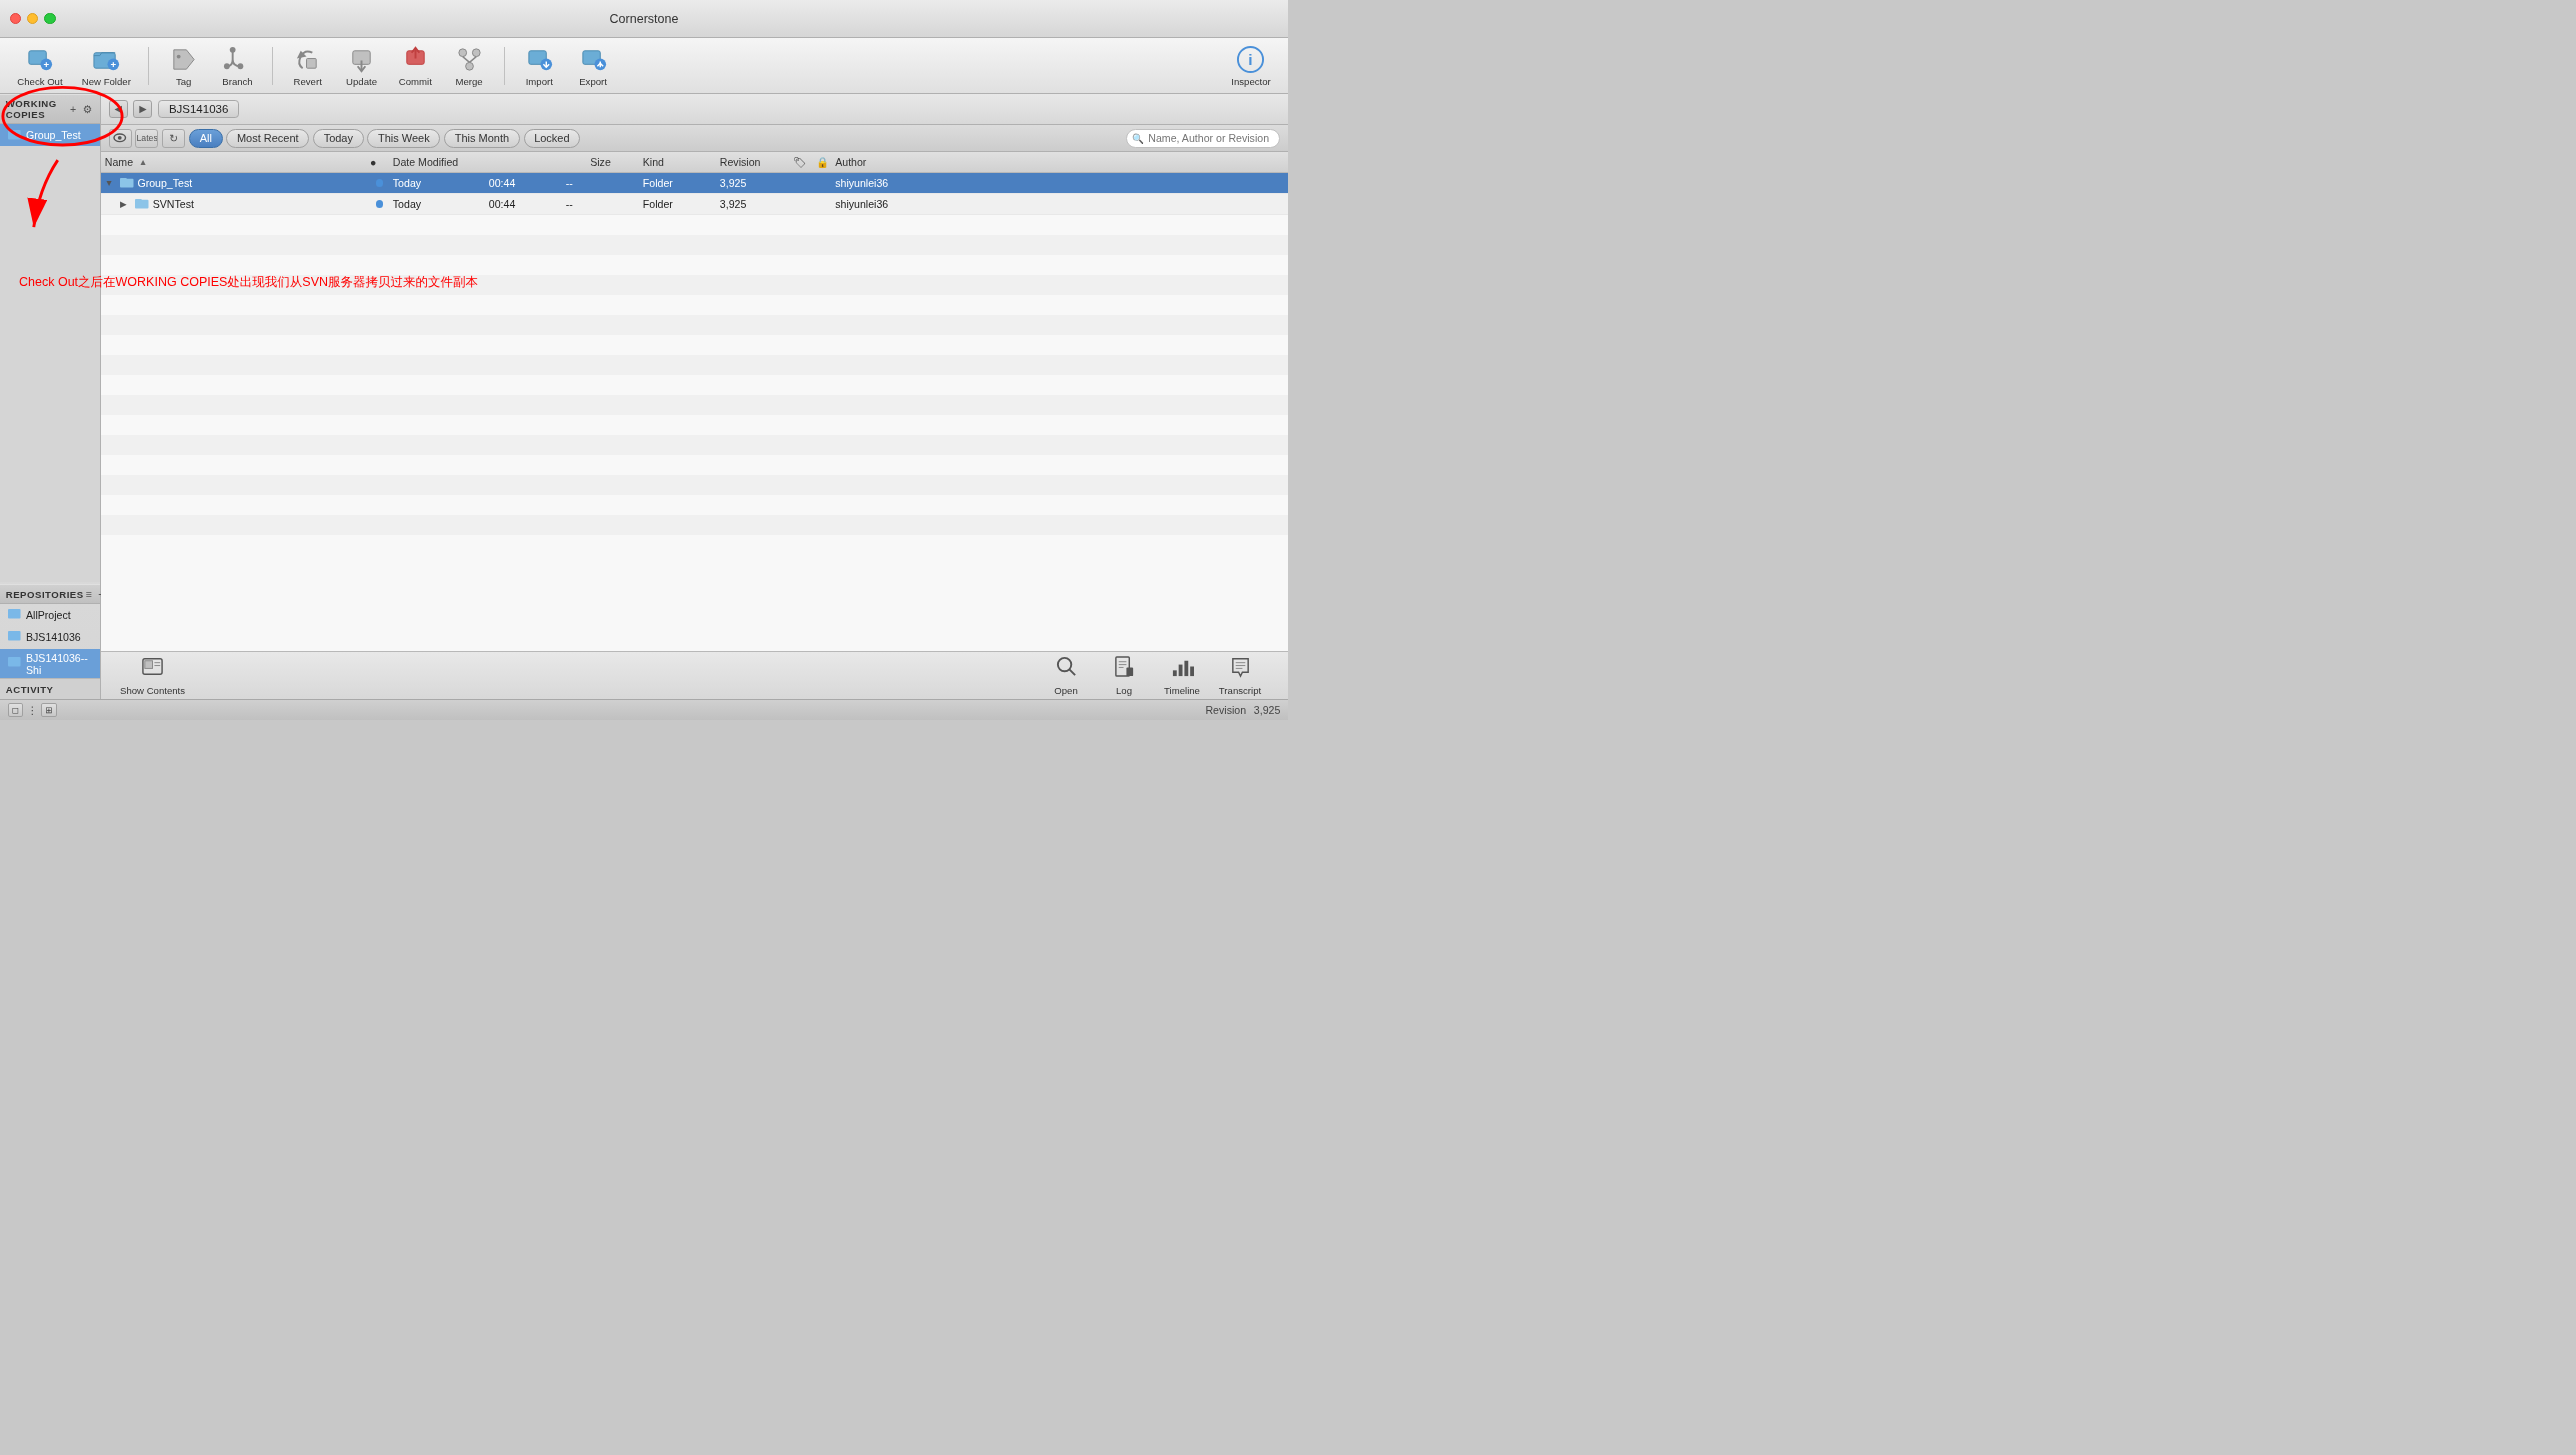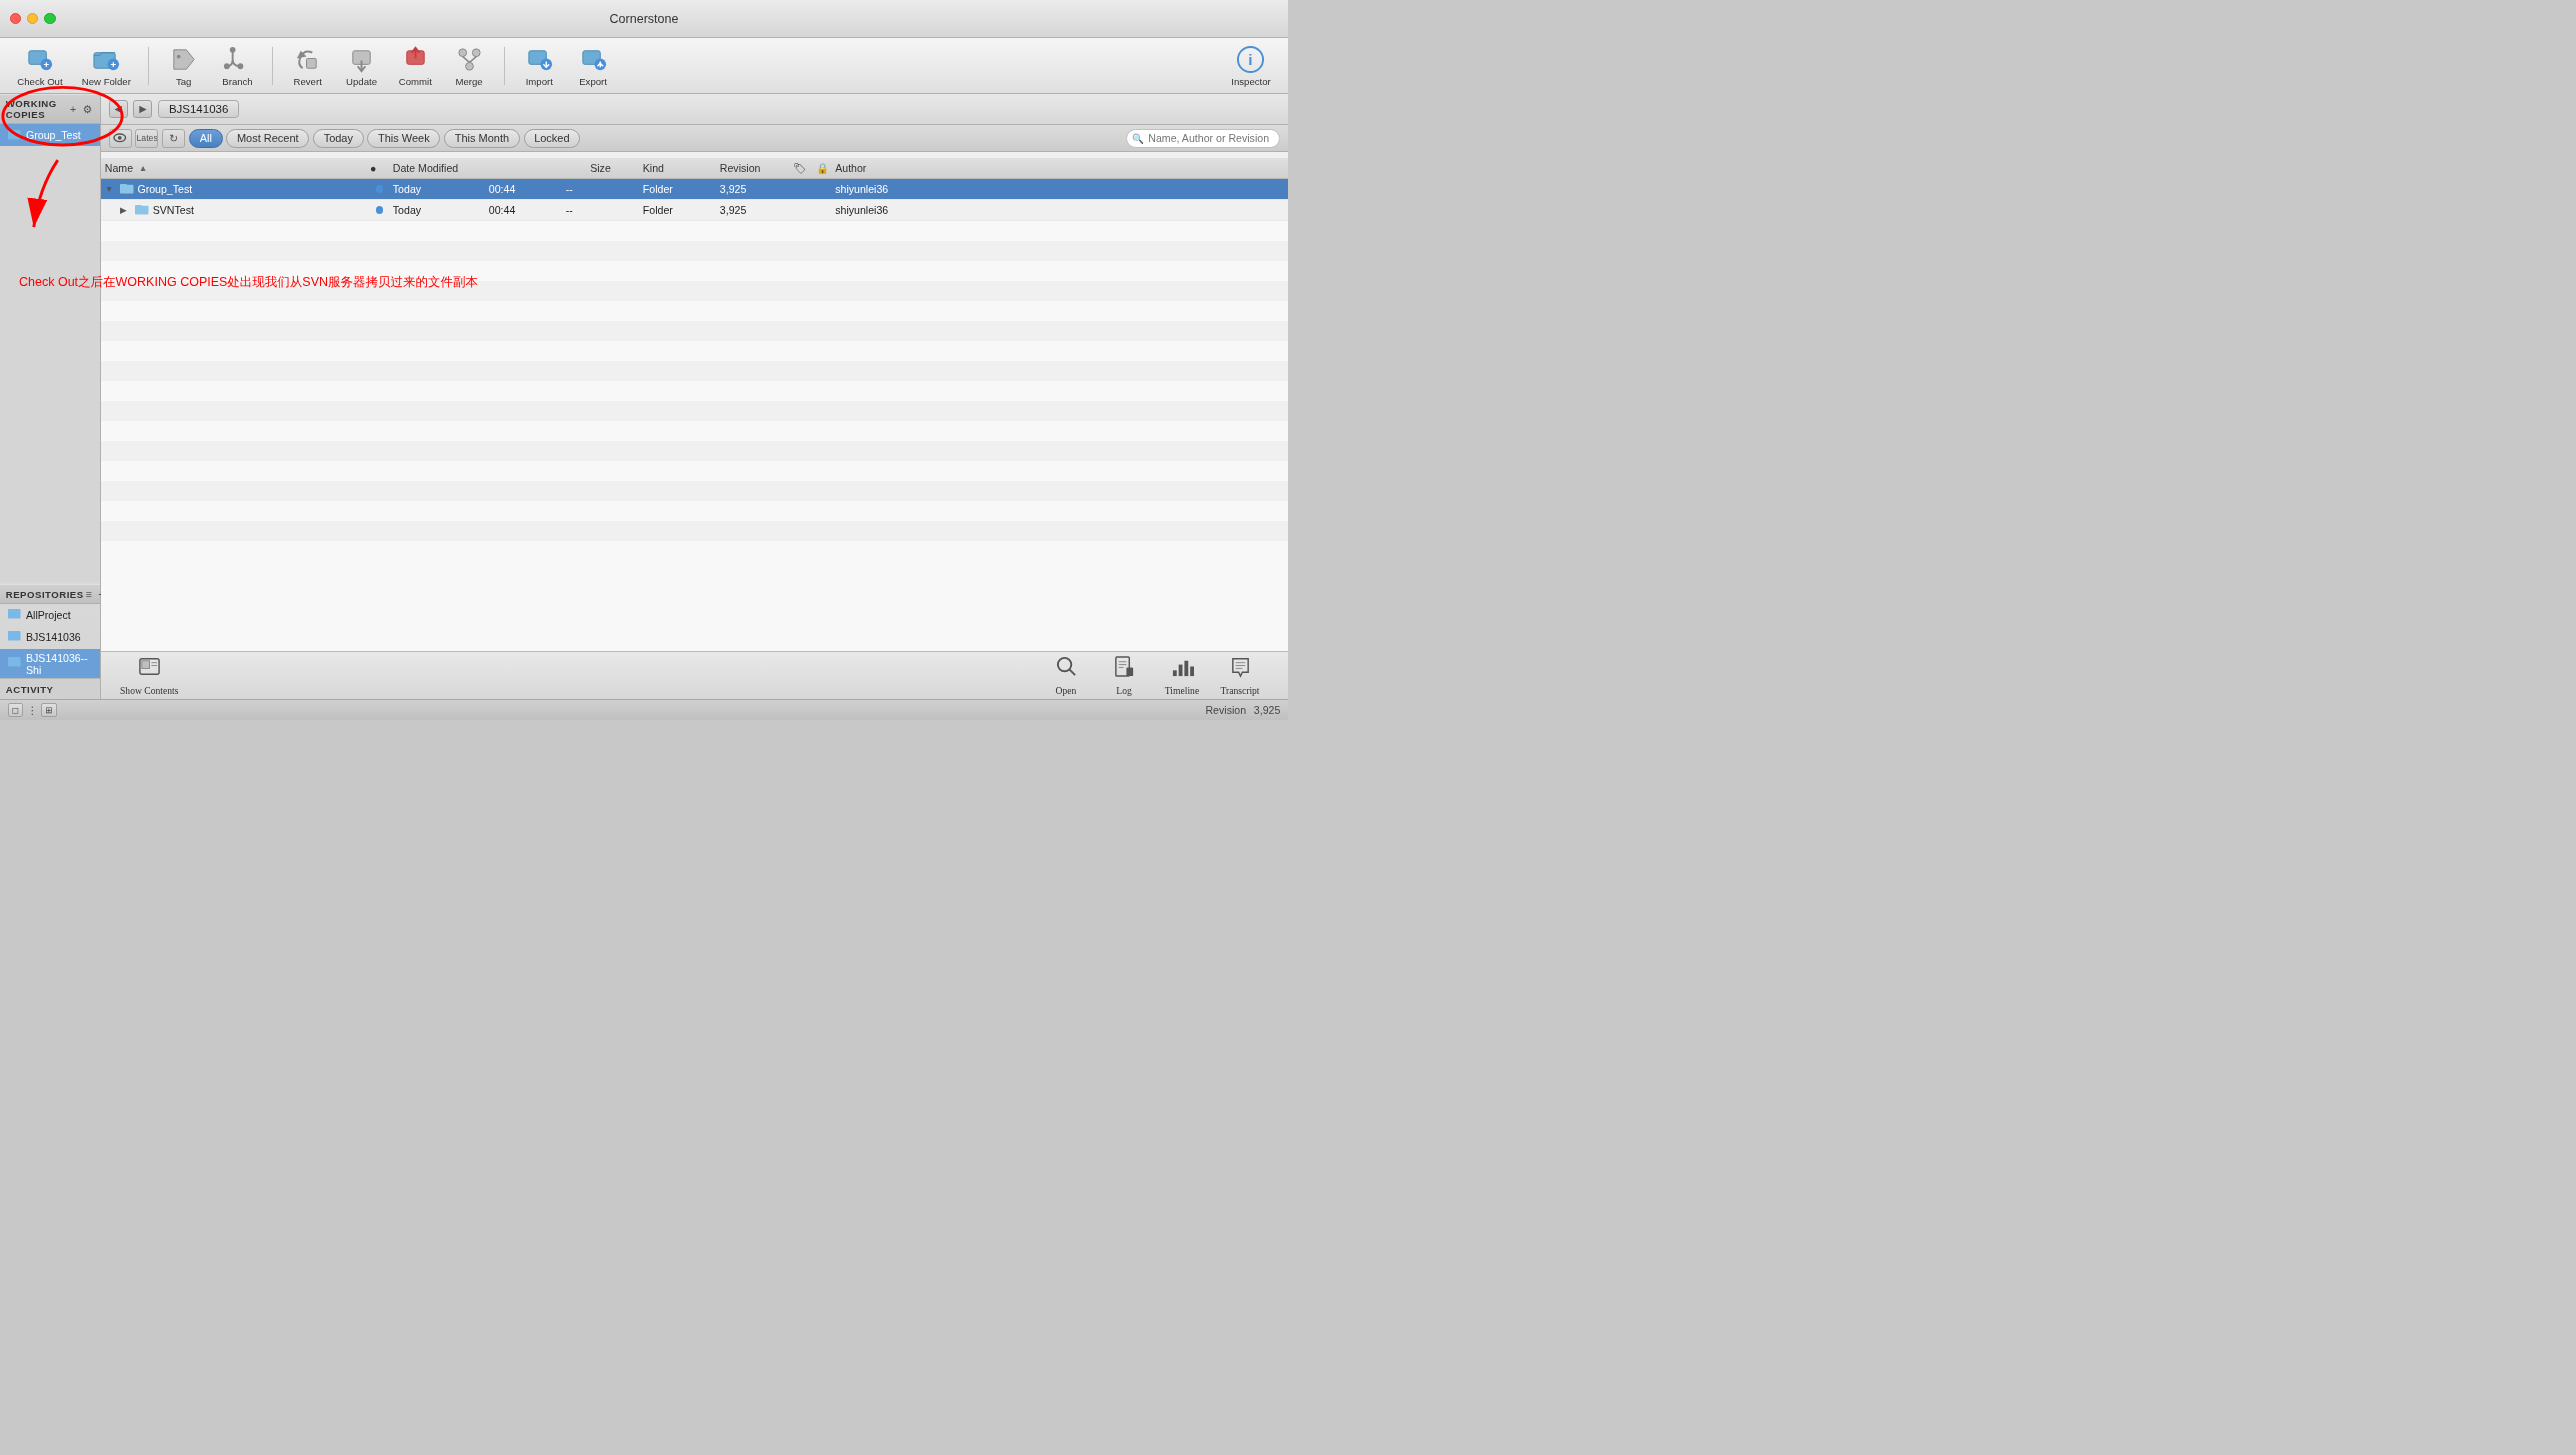--- a/index.html
+++ b/index.html
@@ -270,21 +270,20 @@
     
     .table-header {
       display: flex;
       align-items: center;
       height: 21px;
       background: linear-gradient(to bottom, #e0e0e0, #d0d0d0);
       border-bottom: 1px solid #b8b8b8;
       font-size: 10.6px;
       font-weight: 500;
       color: #333;
-      margin-top: 6px;
     }
     .col-name { width: 269px; padding-left: 7.7px; display: flex; align-items: center; gap: 3.8px; }
     .col-status { width: 19px; }
 
     .col-header {
       display: flex;
       align-items: center;
       height: 21px;
       cursor: pointer;
       padding: 0 3.8px;
@@ -324,21 +323,20 @@
 
     
     .bottom-toolbar {
       height: 48px;
       background: linear-gradient(to bottom, #e8e8e8, #d8d8d8);
       border-top: 1px solid #b8b8b8;
       display: flex;
       align-items: center;
       justify-content: space-around;
       padding: 0 19px;
-      font-family: Liberation Serif, serif;
     }
     .bottom-tool-item {
       display: flex;
       flex-direction: column;
       align-items: center;
       cursor: pointer;
       min-width: 58px;
     }
     .bottom-tool-icon { font-size: 19px; color: #555; }
     .bottom-tool-label { font-size: 9.6px; color: #333; margin-top: 1.9px; }

